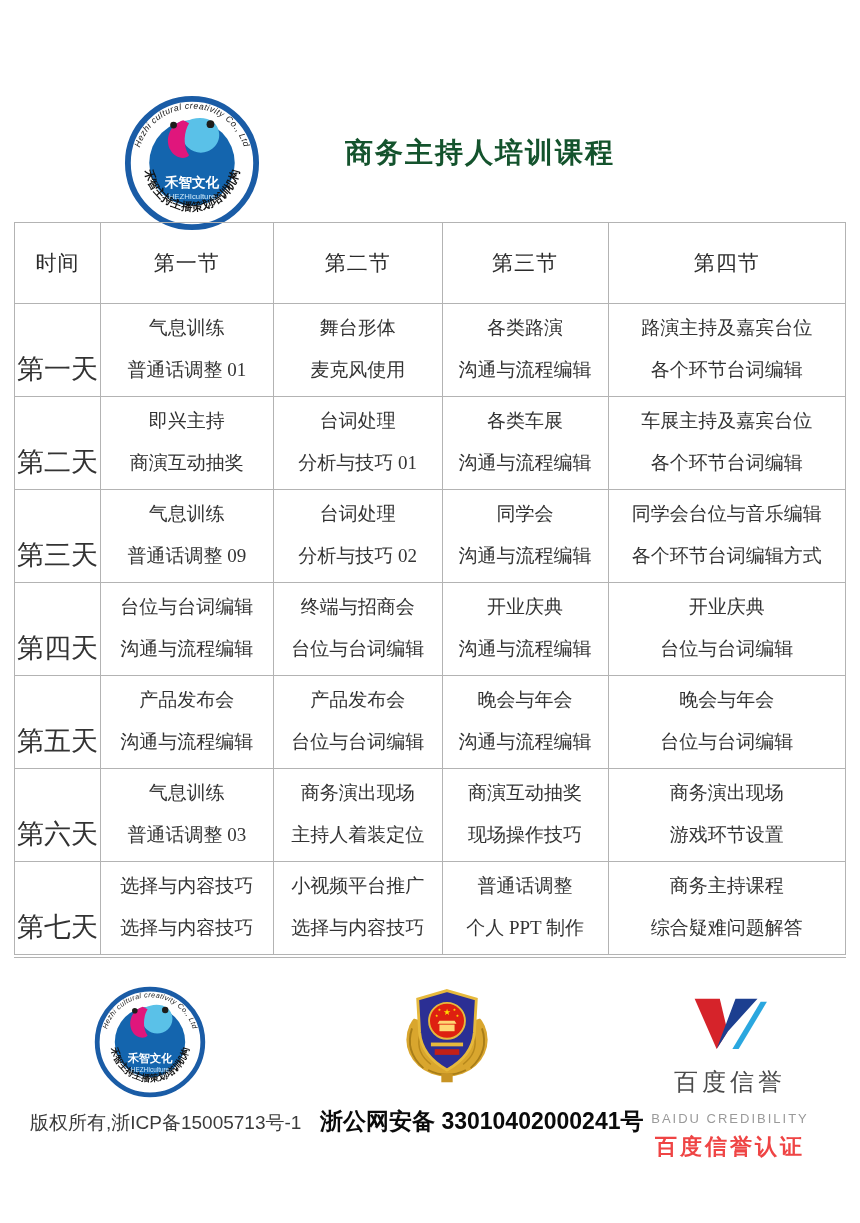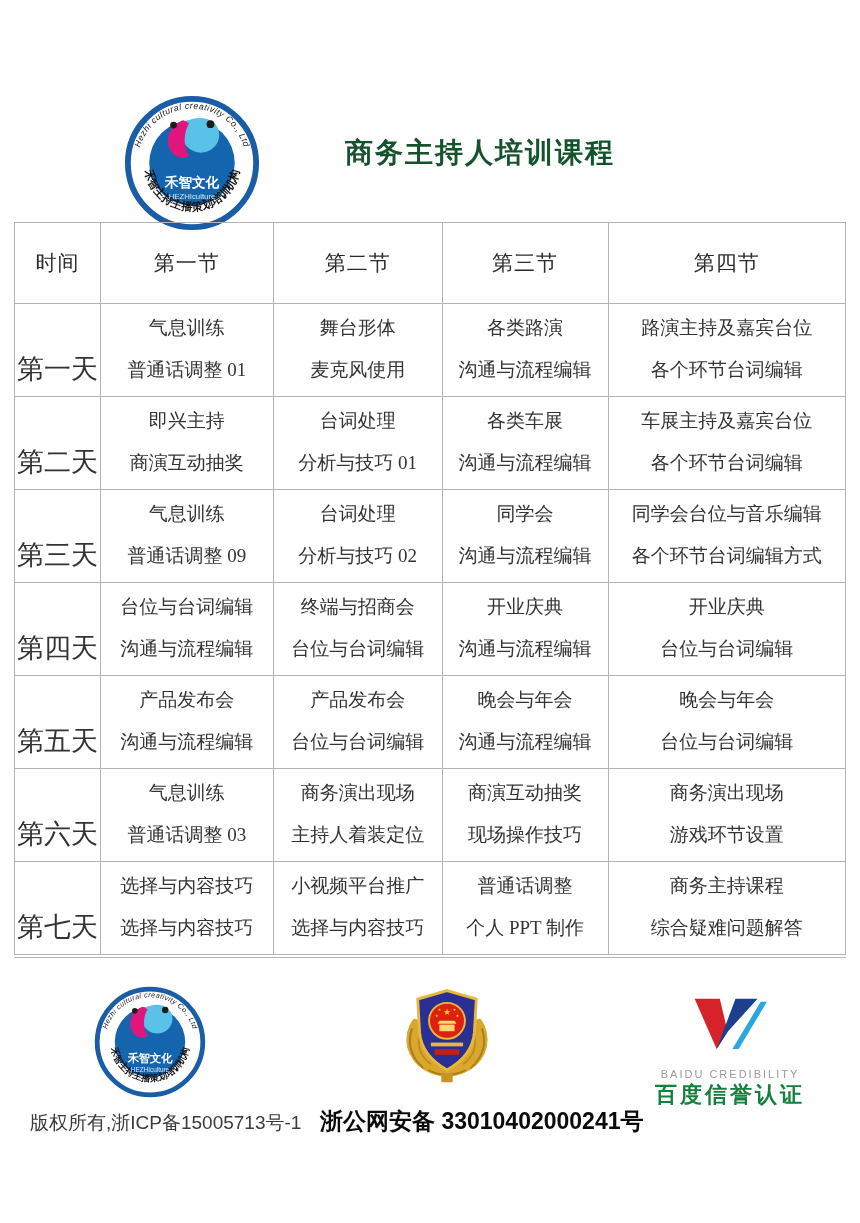--- a/index.html
+++ b/index.html
@@ -30,22 +30,22 @@
   .ft-col{position:absolute;text-align:center;}
   .ft-left{left:30px;top:986px;width:240px;}
   .ft-mid{left:320px;top:982px;width:254px;}
   .ft-right{left:630px;top:994px;width:200px;}
   .ft-logo{width:112px;height:112px;display:inline-block;}
   .badge{width:104px;height:106px;display:inline-block;}
   .bdv{width:88px;height:66px;display:inline-block;}
   .copy-text{margin-top:8px;font-size:19px;font-weight:400;color:#3a3a3a;white-space:nowrap;}
   .police-text{margin-top:14px;font-size:23px;font-weight:bold;color:#0b0b0b;white-space:nowrap;}
   .bd-cn{margin-top:2px;font-size:24px;color:#4a4a4a;letter-spacing:4px;}
-  .bd-en{margin-top:4px;font-size:11px;color:#9a9a9a;letter-spacing:2px;}
-  .bd-cert{font-size:22px;font-weight:bold;color:#15803d;letter-spacing:3px;}
+  .bd-en{margin-top:13px;font-size:13px;color:#9a9a9a;letter-spacing:2px;}
+  .bd-cert{margin-top:6px;font-size:22px;font-weight:bold;color:#ef4444;letter-spacing:3px;}
 </style>
 </head>
 <body>
 
 <div class="page">
 
   <div class="hdr-logo">
     <svg viewBox="0 0 140 140" width="136" height="136">
       <circle cx="70" cy="70" r="66" fill="#ffffff" stroke="#1a5ca6" stroke-width="6"></circle>
       <circle cx="70" cy="70" r="44" fill="#1465ae"></circle>
@@ -356,17 +356,18 @@
   </div>
 
   <div class="ft-col ft-right">
     <div>
       <svg class="bdv" viewBox="0 0 110 84">
         <polygon points="10,6 42,6 52,48 38,70" fill="#d6232a"></polygon>
         <polygon points="90,6 62,6 38,70 52,48" fill="#1c3f90"></polygon>
         <polygon points="102,10 94,10 58,70 66,70" fill="#2aa7df"></polygon>
       </svg>
     </div>
+    <div class="bd-cn">百度信誉</div>
     <div class="bd-en">BAIDU CREDIBILITY</div>
     <div class="bd-cert">百度信誉认证</div>
   </div>
 
 </div>
 
 </body></html>

